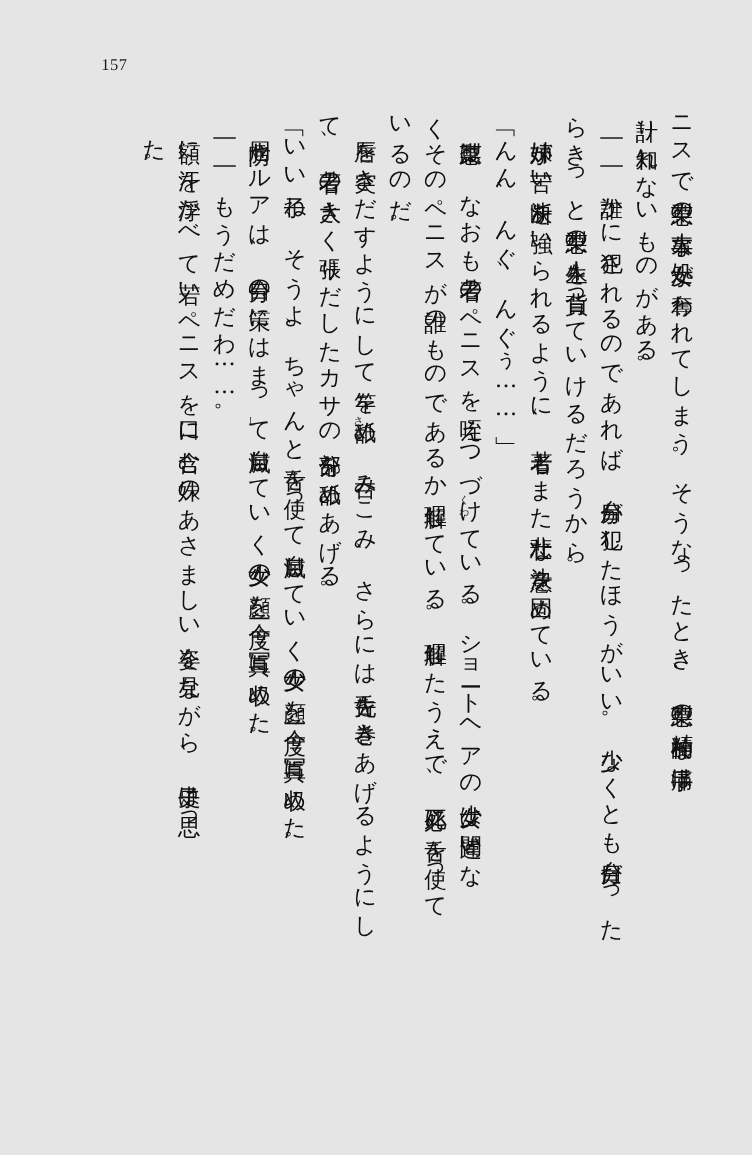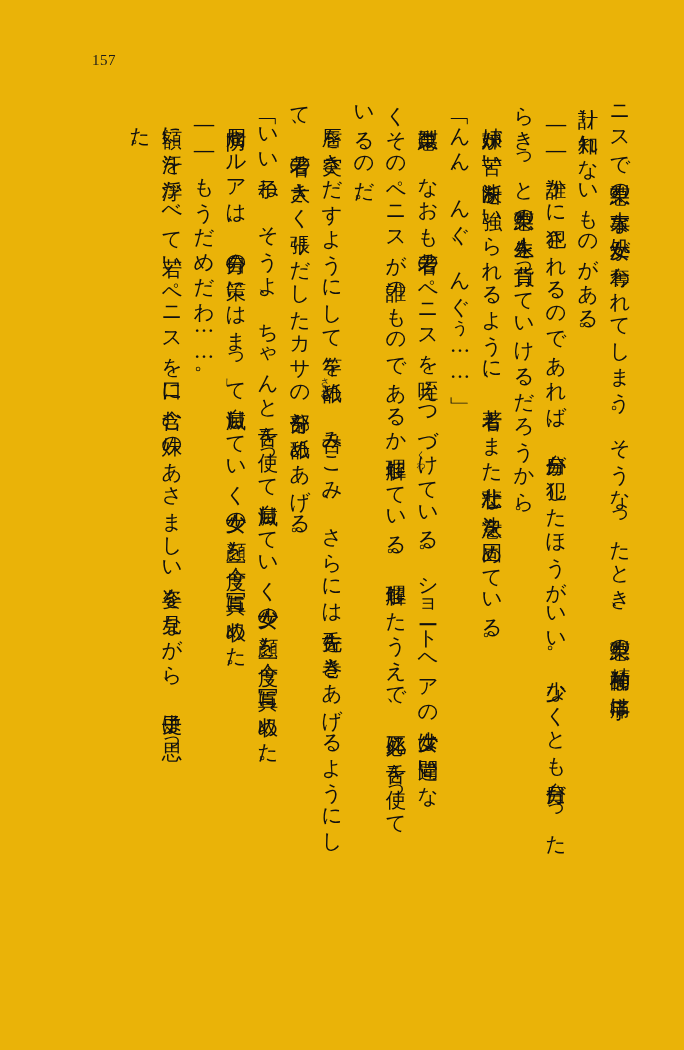--- a/index.html
+++ b/index.html
@@ -15,21 +15,21 @@
     overflow: hidden;
     position: relative;
   }
 
   #page {
     position: absolute;
     left: 0;
     top: 0;
     width: 684px;
     height: 1050px;
-    background: #eab308;
+    background: #e5e5e5;
   }
 
   
   #page-number {
     position: absolute;
     left: 92px;
     top: 52px;
     font-size: 15px;
     font-family: "Liberation Serif", "DejaVu Serif", serif;
     letter-spacing: 0.5px;

